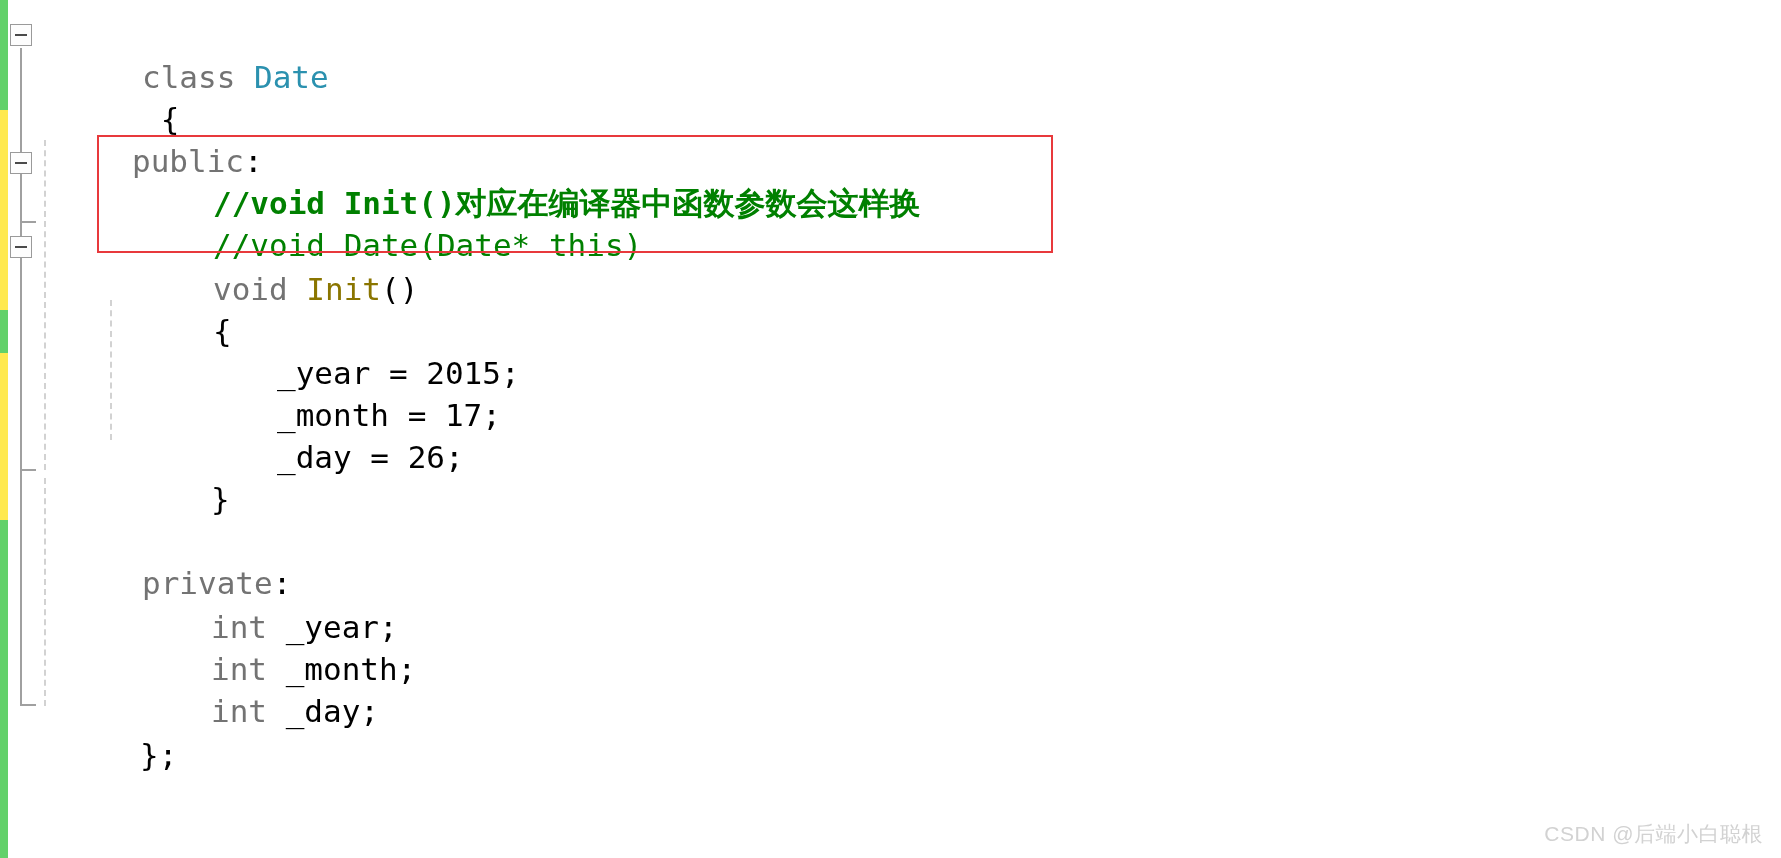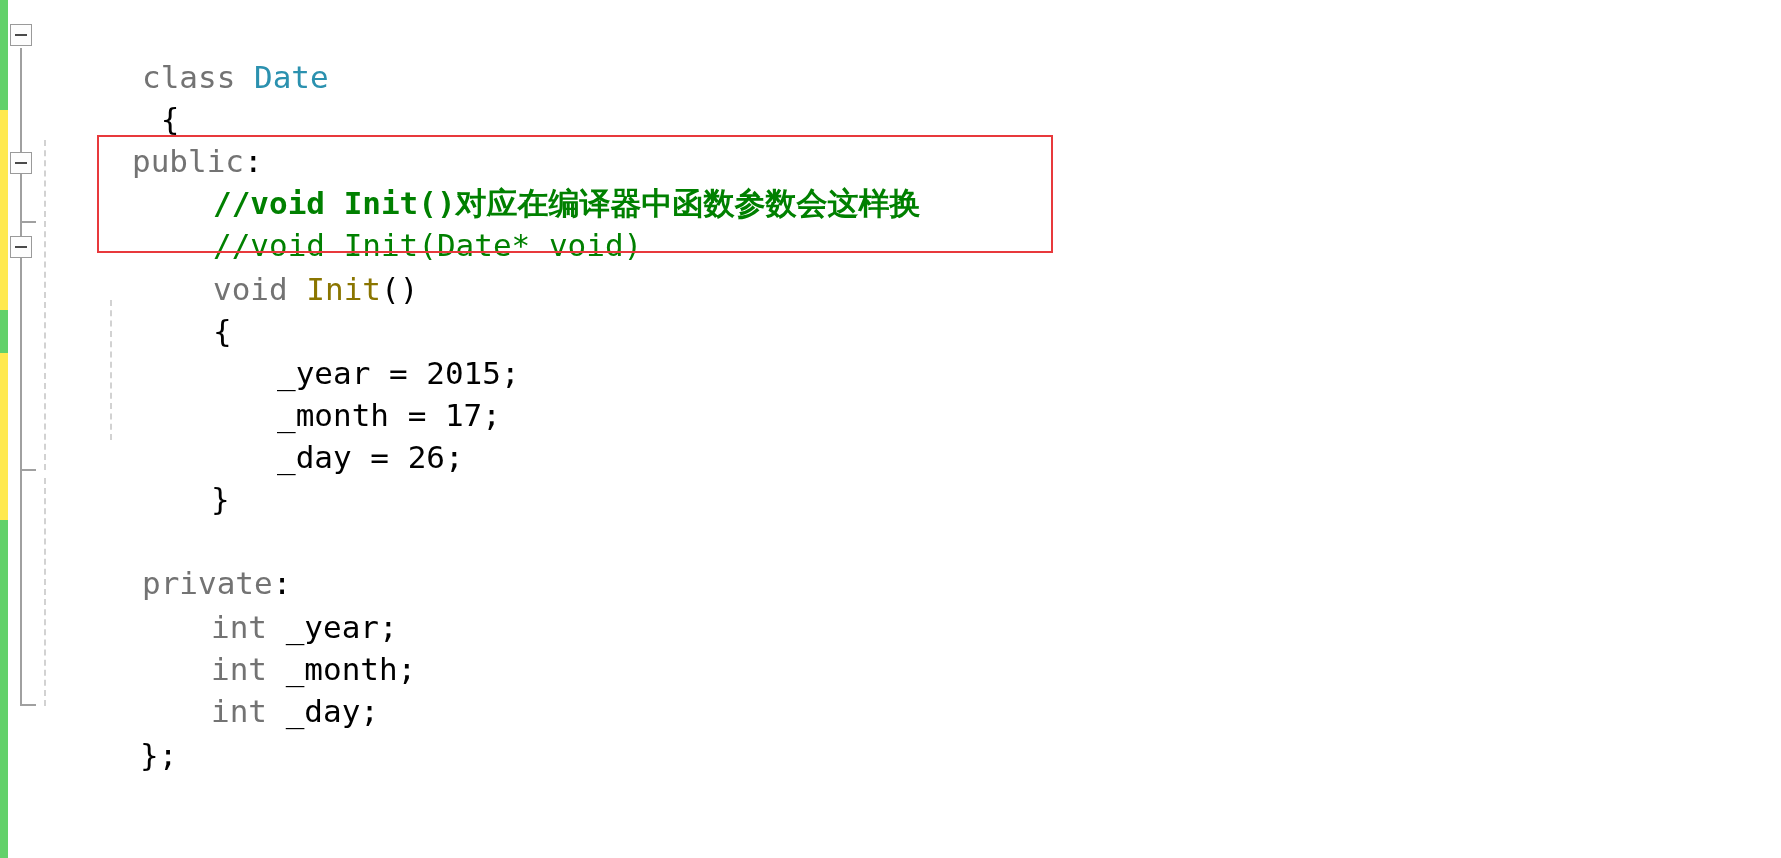--- a/index.html
+++ b/index.html
@@ -91,21 +91,21 @@
 
     <div class="code-line" style="left:20px;top:98px;text-align:center;">
       <span class="kw">public</span><span class="pun">:</span>
     </div>
 
     <div class="code-line" style="left:101px;top:140px;font-weight:bold;">
       <span class="cmt">//void Init()对应在编译器中函数参数会这样换</span>
     </div>
 
     <div class="code-line" style="left:101px;top:182px;">
-      <span class="cmt">//void Init(Date* void)</span>
+      <span class="cmt">//void Date(Date* this)</span>
     </div>
 
     <div class="code-line" style="left:101px;top:226px;">
       <span class="kw">void </span><span class="fn">Init</span><span class="pun">()</span>
     </div>
 
     <div class="code-line" style="left:101px;top:268px;">
       <span class="pun">{</span>
     </div>
 
@@ -146,14 +146,15 @@
     </div>
 
     <div class="code-line" style="left:28px;top:692px;">
       <span class="pun">};</span>
     </div>
 
   </div>
 
   <div class="annot-rect" style="left: 97px; top: 135px; width: 956px; height: 118px; border-color: rgb(232, 57, 60);"></div>
 
+  <div class="watermark" style="color: rgb(210, 210, 210);">CSDN @后端小白聪根</div>
 
 </div>
 
 </body></html>

